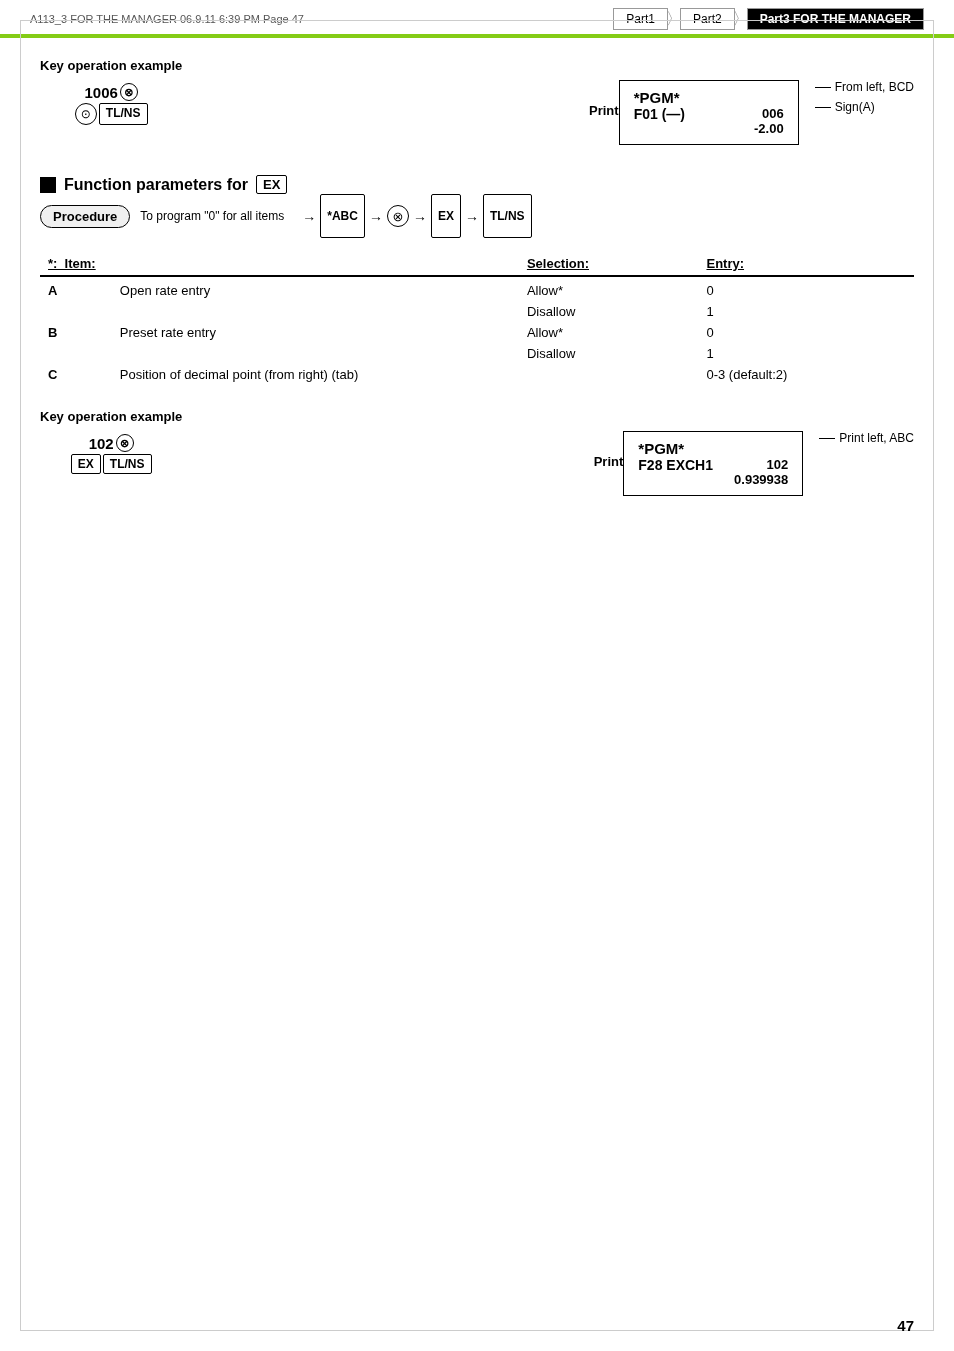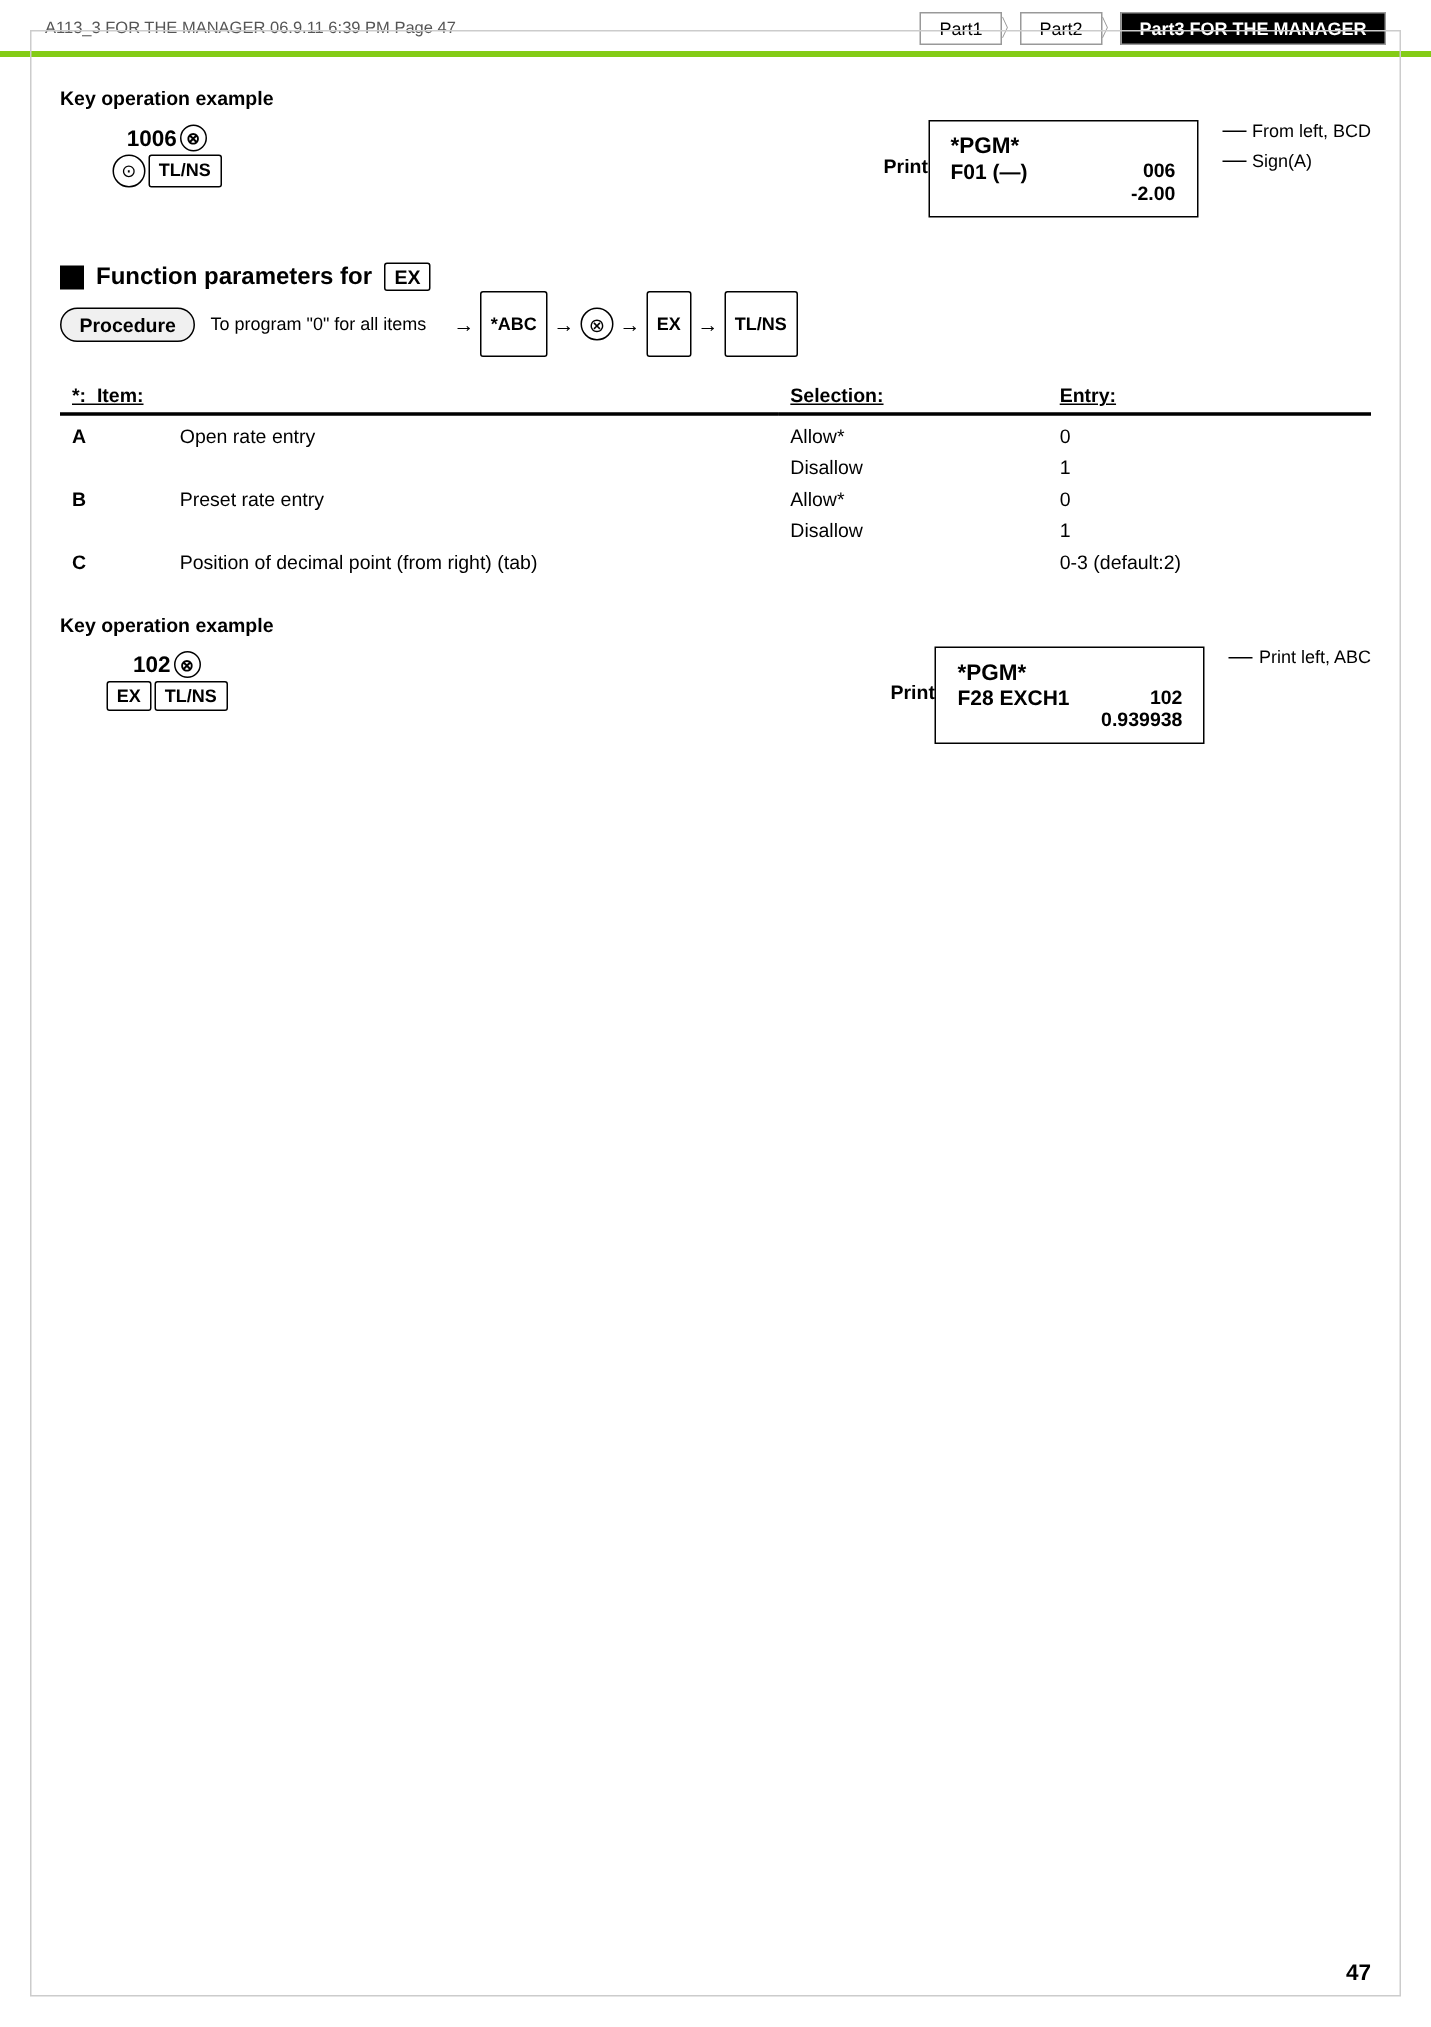--- a/index.html
+++ b/index.html
@@ -275,21 +275,21 @@
     .print-box2 .f28-line {
       display: flex;
       justify-content: space-between;
       align-items: flex-start;
       gap: 20px;
     }
 
     
     .page-num {
       position: absolute;
-      bottom: 27px;
+      bottom: 17px;
       right: 40px;
       font-size: 15px;
       font-weight: bold;
     }
 
     .print-with-annot {
       display: flex;
       align-items: flex-start;
       gap: 12px;
     }

